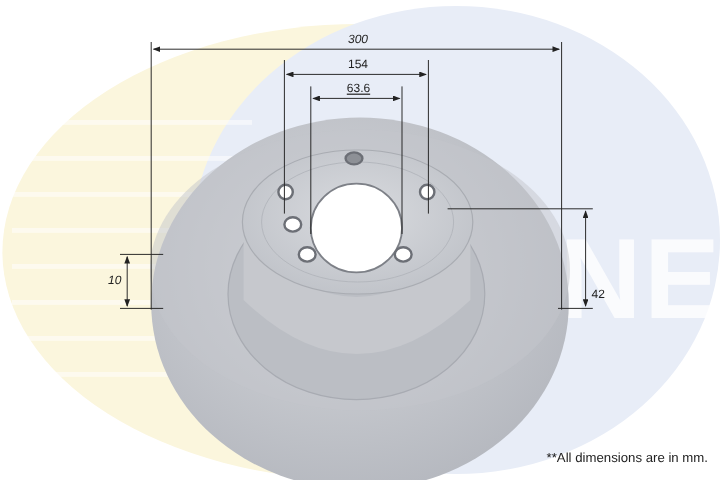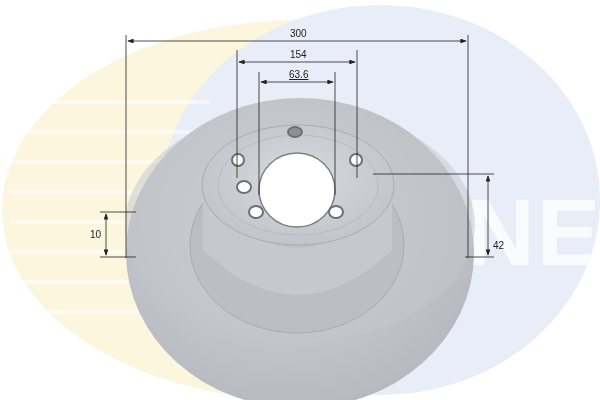--- a/index.html
+++ b/index.html
@@ -81,19 +81,20 @@
       <line x1="100" y1="212" x2="136" y2="212"></line>
       <line x1="100" y1="257" x2="136" y2="257"></line>
       <line x1="106" y1="214" x2="106" y2="255" marker-start="url(#arr)" marker-end="url(#arr)"></line>
 
       <line x1="373" y1="174" x2="494" y2="174"></line>
       <line x1="465" y1="257" x2="494" y2="257"></line>
       <line x1="488" y1="176" x2="488" y2="255" marker-start="url(#arr)" marker-end="url(#arr)"></line>
     </g>
   </svg>
 
-  <span class="dimtext" style="left:290px;top:29px;">300</span>
+  <span class="dimtext" style="left:290px;top:29px;font-style:italic;">300</span>
   <span class="dimtext" style="left:290px;top:50px;">154</span>
   <span class="dimtext" style="left:289px;top:70px;text-decoration:underline;">63.6</span>
-  <span class="dimtext" style="left:90px;top:230px;">10</span>
+  <span class="dimtext" style="left:90px;top:230px;font-style:italic;">10</span>
   <span class="dimtext" style="left:493px;top:213px;margin-top:28px;">42</span>
 
+  <div class="note">**All dimensions are in mm.</div>
 </div>
 
 </body></html>

